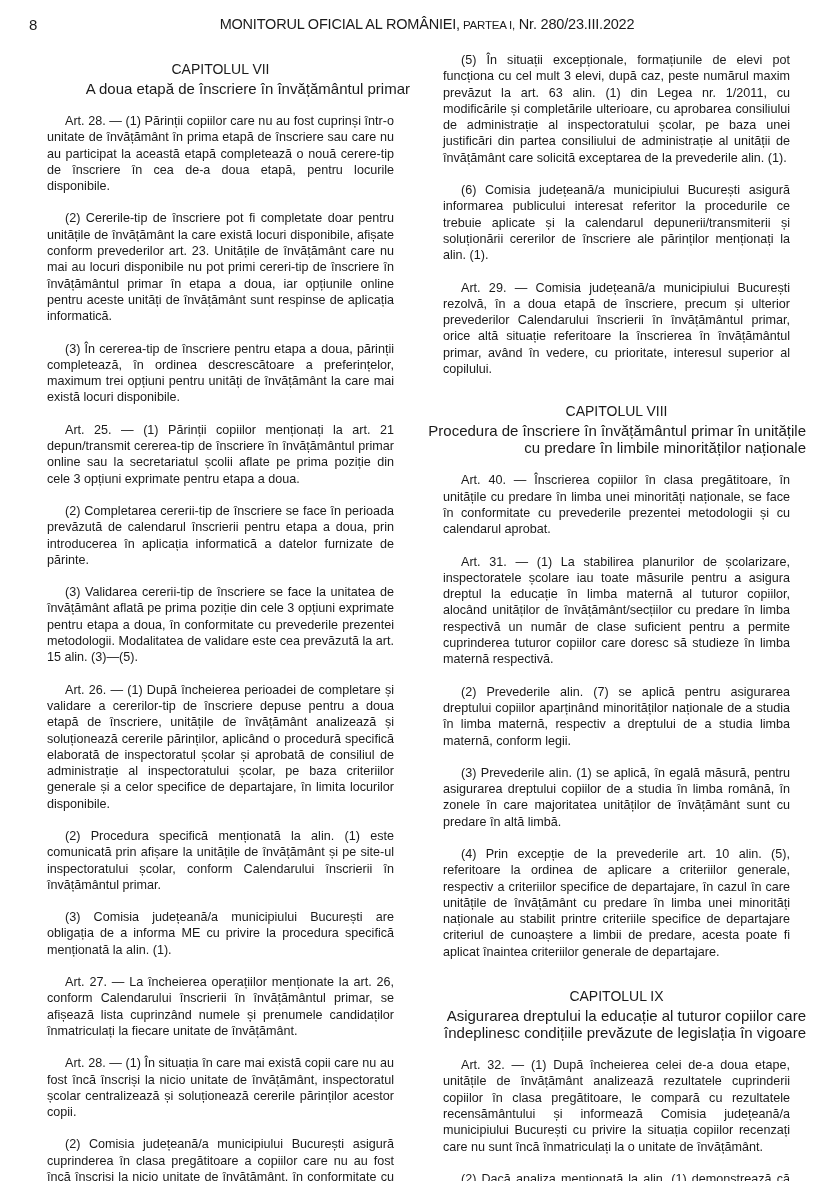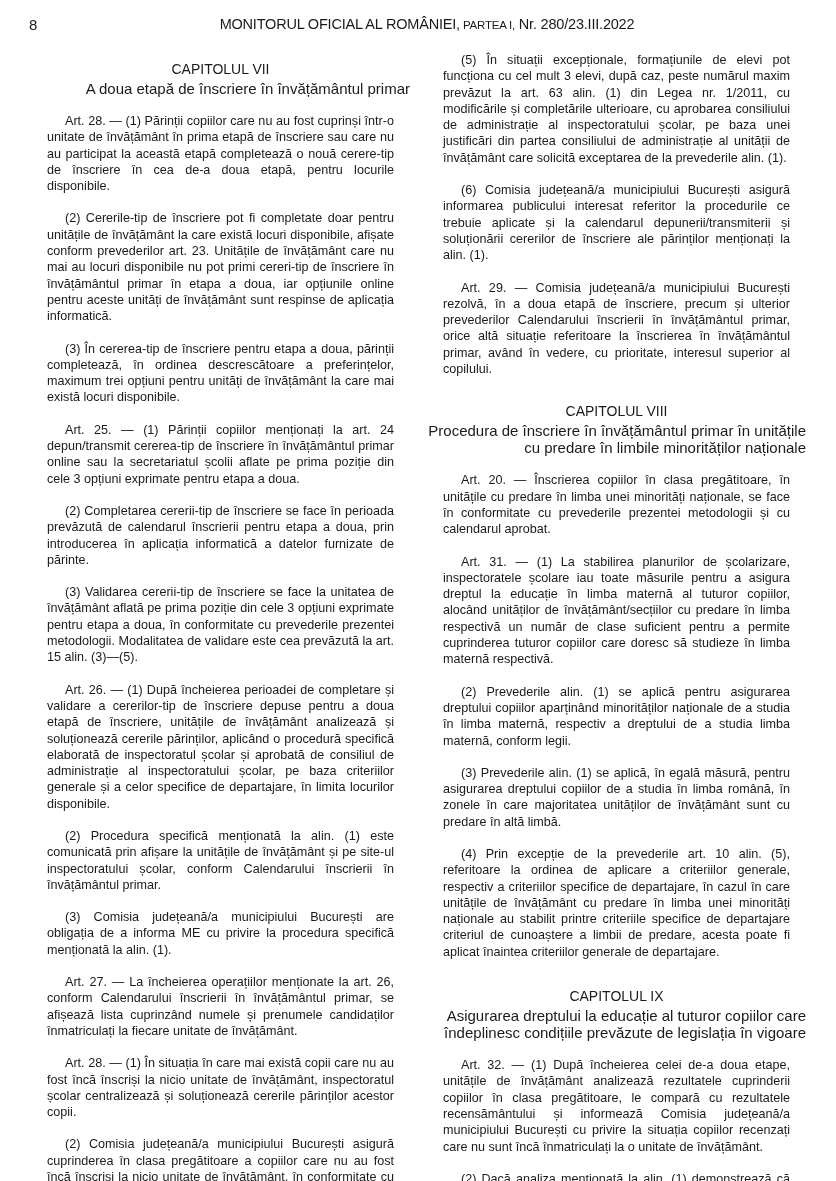--- a/index.html
+++ b/index.html
@@ -25,41 +25,41 @@
     <span>MONITORUL OFICIAL AL ROMÂNIEI,</span><span class="small"> PARTEA I,</span><span> Nr. 280/23.III.2022</span>
   </div>
 </div>
 
 <div class="col col-left">
   <div class="chapter">CAPITOLUL VII</div>
   <div class="chapter-title">A doua etapă de înscriere în învățământul primar</div>
   <p>Art. 28. — (1) Părinții copiilor care nu au fost cuprinși într-o unitate de învățământ în prima etapă de înscriere sau care nu au participat la această etapă completează o nouă cerere-tip de înscriere în cea de-a doua etapă, pentru locurile disponibile.</p>
   <p>(2) Cererile-tip de înscriere pot fi completate doar pentru unitățile de învățământ la care există locuri disponibile, afișate conform prevederilor art. 23. Unitățile de învățământ care nu mai au locuri disponibile nu pot primi cereri-tip de înscriere în învățământul primar în etapa a doua, iar opțiunile online pentru aceste unități de învățământ sunt respinse de aplicația informatică.</p>
   <p>(3) În cererea-tip de înscriere pentru etapa a doua, părinții completează, în ordinea descrescătoare a preferințelor, maximum trei opțiuni pentru unități de învățământ la care mai există locuri disponibile.</p>
-  <p>Art. 25. — (1) Părinții copiilor menționați la art. 24 depun/transmit cererea-tip de înscriere în învățământul primar online sau la secretariatul școlii aflate pe prima poziție din cele 3 opțiuni exprimate pentru etapa a doua.</p>
+  <p>Art. 25. — (1) Părinții copiilor menționați la art. 21 depun/transmit cererea-tip de înscriere în învățământul primar online sau la secretariatul școlii aflate pe prima poziție din cele 3 opțiuni exprimate pentru etapa a doua.</p>
   <p>(2) Completarea cererii-tip de înscriere se face în perioada prevăzută de calendarul înscrierii pentru etapa a doua, prin introducerea în aplicația informatică a datelor furnizate de părinte.</p>
   <p>(3) Validarea cererii-tip de înscriere se face la unitatea de învățământ aflată pe prima poziție din cele 3 opțiuni exprimate pentru etapa a doua, în conformitate cu prevederile prezentei metodologii. Modalitatea de validare este cea prevăzută la art. 15 alin. (3)—(5).</p>
   <p>Art. 26. — (1) După încheierea perioadei de completare și validare a cererilor-tip de înscriere depuse pentru a doua etapă de înscriere, unitățile de învățământ analizează și soluționează cererile părinților, aplicând o procedură specifică elaborată de inspectoratul școlar și aprobată de consiliul de administrație al inspectoratului școlar, pe baza criteriilor generale și a celor specifice de departajare, în limita locurilor disponibile.</p>
   <p>(2) Procedura specifică menționată la alin. (1) este comunicată prin afișare la unitățile de învățământ și pe site-ul inspectoratului școlar, conform Calendarului înscrierii în învățământul primar.</p>
   <p>(3) Comisia județeană/a municipiului București are obligația de a informa ME cu privire la procedura specifică menționată la alin. (1).</p>
   <p>Art. 27. — La încheierea operațiilor menționate la art. 26, conform Calendarului înscrierii în învățământul primar, se afișează lista cuprinzând numele și prenumele candidaților înmatriculați la fiecare unitate de învățământ.</p>
   <p>Art. 28. — (1) În situația în care mai există copii care nu au fost încă înscriși la nicio unitate de învățământ, inspectoratul școlar centralizează și soluționează cererile părinților acestor copii.</p>
   <p>(2) Comisia județeană/a municipiului București asigură cuprinderea în clasa pregătitoare a copiilor care nu au fost încă înscriși la nicio unitate de învățământ, în conformitate cu prevederile prezentei metodologii, în funcție de opțiunile părinților, de numărul de locuri disponibile și de criteriile de departajare anunțate conform prezentei metodologii.</p>
 </div>
 
 <div class="col col-right">
   <p style="margin-top:4px;">(5) În situații excepționale, formațiunile de elevi pot funcționa cu cel mult 3 elevi, după caz, peste numărul maxim prevăzut la art. 63 alin. (1) din Legea nr. 1/2011, cu modificările și completările ulterioare, cu aprobarea consiliului de administrație al inspectoratului școlar, pe baza unei justificări din partea consiliului de administrație al unității de învățământ care solicită exceptarea de la prevederile alin. (1).</p>
   <p>(6) Comisia județeană/a municipiului București asigură informarea publicului interesat referitor la procedurile ce trebuie aplicate și la calendarul depunerii/transmiterii și soluționării cererilor de înscriere ale părinților menționați la alin. (1).</p>
   <p>Art. 29. — Comisia județeană/a municipiului București rezolvă, în a doua etapă de înscriere, precum și ulterior prevederilor Calendarului înscrierii în învățământul primar, orice altă situație referitoare la înscrierea în învățământul primar, având în vedere, cu prioritate, interesul superior al copilului.</p>
   <div class="gap"></div>
   <div class="chapter" style="margin-top:0;">CAPITOLUL VIII</div>
   <div class="chapter-title">Procedura de înscriere în învățământul primar în unitățile cu predare în limbile minorităților naționale</div>
-  <p>Art. 20. — Înscrierea copiilor în clasa pregătitoare, în unitățile cu predare în limba unei minorități naționale, se face în conformitate cu prevederile prezentei metodologii și cu calendarul aprobat.</p>
+  <p>Art. 40. — Înscrierea copiilor în clasa pregătitoare, în unitățile cu predare în limba unei minorități naționale, se face în conformitate cu prevederile prezentei metodologii și cu calendarul aprobat.</p>
   <p>Art. 31. — (1) La stabilirea planurilor de școlarizare, inspectoratele școlare iau toate măsurile pentru a asigura dreptul la educație în limba maternă al tuturor copiilor, alocând unităților de învățământ/secțiilor cu predare în limba respectivă un număr de clase suficient pentru a permite cuprinderea tuturor copiilor care doresc să studieze în limba maternă respectivă.</p>
-  <p>(2) Prevederile alin. (1) se aplică pentru asigurarea dreptului copiilor aparținând minorităților naționale de a studia în limba maternă, respectiv a dreptului de a studia limba maternă, conform legii.</p>
+  <p>(2) Prevederile alin. (7) se aplică pentru asigurarea dreptului copiilor aparținând minorităților naționale de a studia în limba maternă, respectiv a dreptului de a studia limba maternă, conform legii.</p>
   <p>(3) Prevederile alin. (1) se aplică, în egală măsură, pentru asigurarea dreptului copiilor de a studia în limba română, în zonele în care majoritatea unităților de învățământ sunt cu predare în altă limbă.</p>
   <p>(4) Prin excepție de la prevederile art. 10 alin. (5), referitoare la ordinea de aplicare a criteriilor generale, respectiv a criteriilor specifice de departajare, în cazul în care unitățile de învățământ cu predare în limba unei minorități naționale au stabilit printre criteriile specifice de departajare criteriul de cunoaștere a limbii de predare, acesta poate fi aplicat înaintea criteriilor generale de departajare.</p>
   <div class="gap"></div>
   <div class="chapter" style="margin-top:2px;">CAPITOLUL IX</div>
   <div class="chapter-title">Asigurarea dreptului la educație al tuturor copiilor care îndeplinesc condițiile prevăzute de legislația în vigoare</div>
   <p>Art. 32. — (1) După încheierea celei de-a doua etape, unitățile de învățământ analizează rezultatele cuprinderii copiilor în clasa pregătitoare, le compară cu rezultatele recensământului și informează Comisia județeană/a municipiului București cu privire la situația copiilor recenzați care nu sunt încă înmatriculați la o unitate de învățământ.</p>
   <p>(2) Dacă analiza menționată la alin. (1) demonstrează că există copii recenzați neînscriși în nicio unitate de învățământ, inspectoratele școlare și unitățile de învățământ, împreună cu autoritățile administrației publice locale și cu sprijinul organizațiilor nonguvernamentale, fac demersurile legale pentru asigurarea dreptului la educație al copiilor care trebuie să fie școlarizați în anul școlar următor.</p>
   <p style="text-align-last: justify;">Art. 33. — (1) Copiii care trebuie să fie școlarizați în anul școlar pentru care se organizează înscrierea, dar care nu au fost înmatriculați sau nu au participat la etapele anterioare de</p>
 </div>
 

